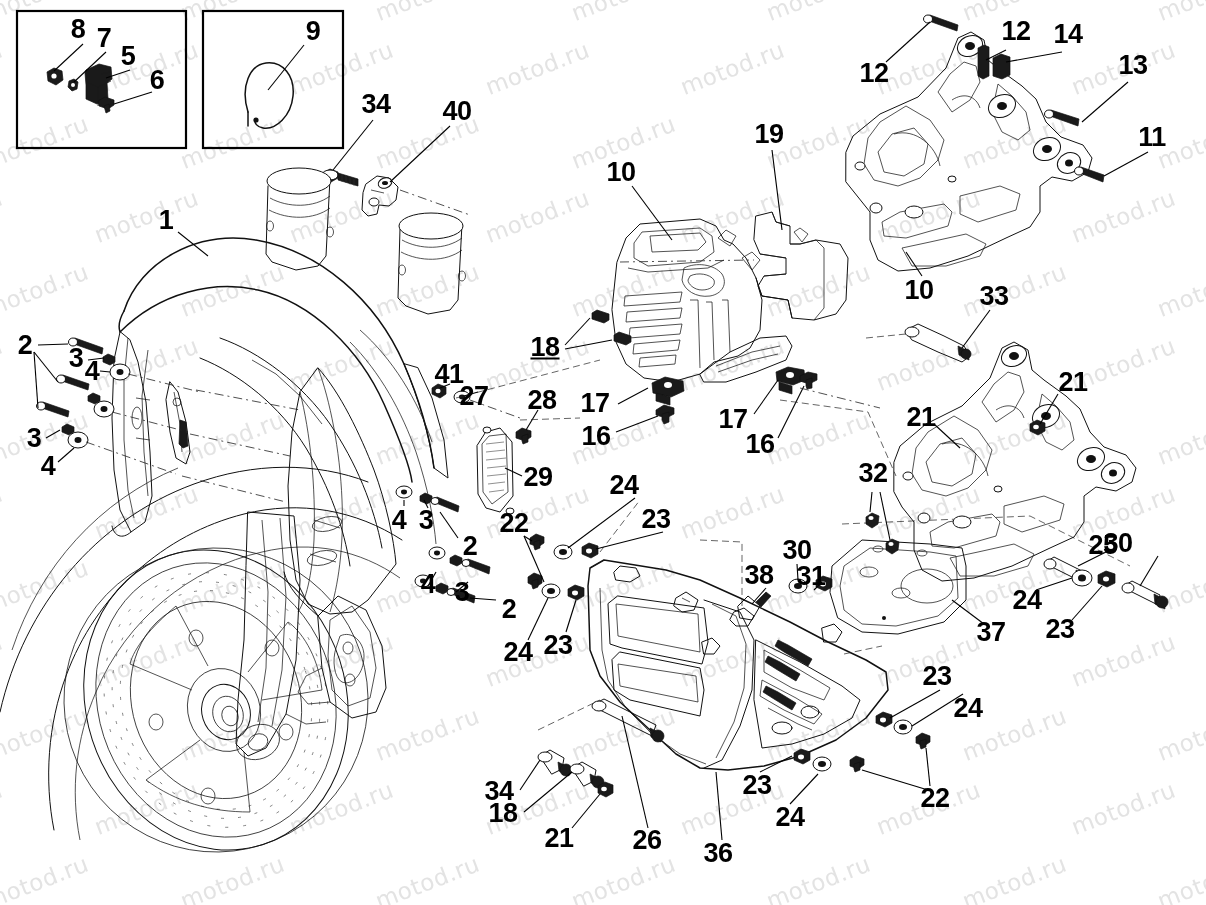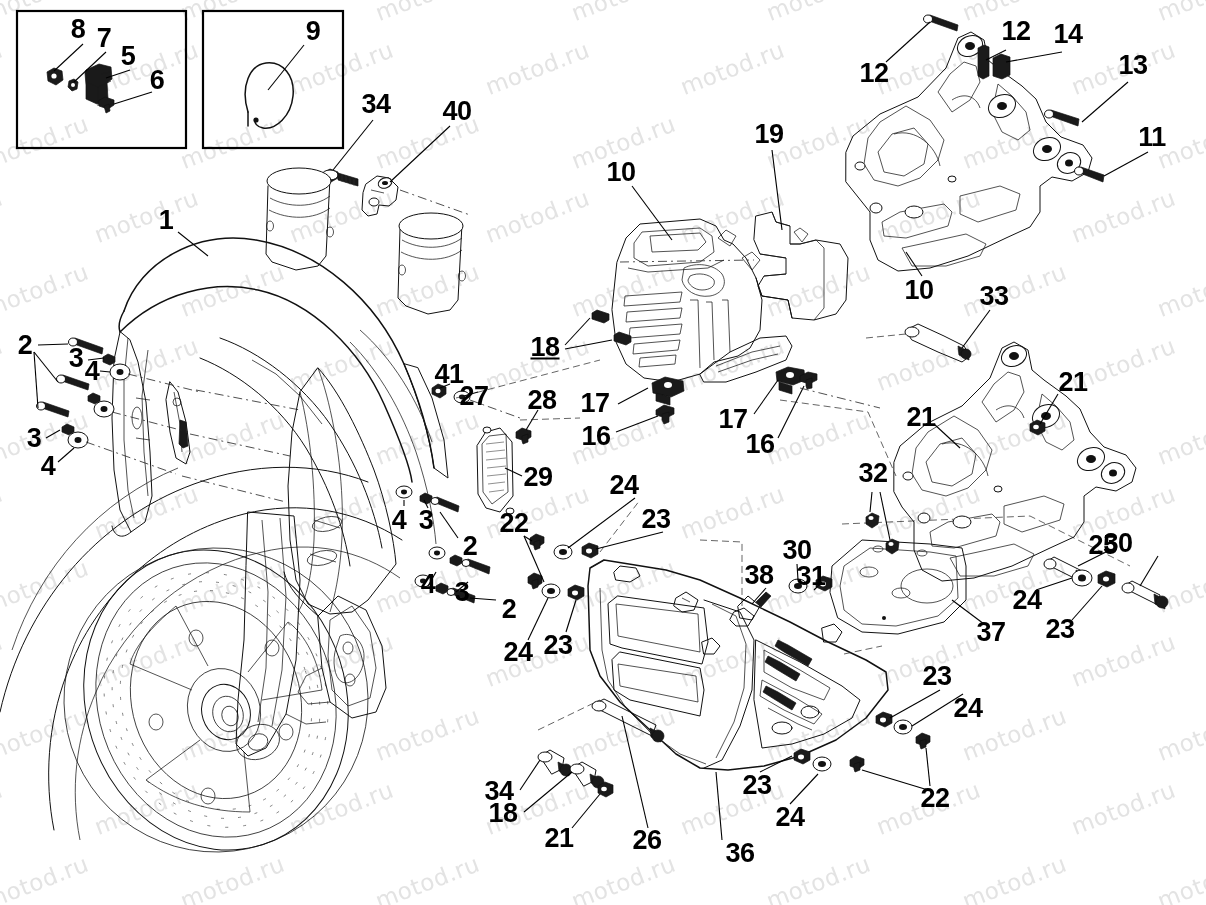--- a/index.html
+++ b/index.html
@@ -679,16 +679,16 @@
       <div class="lbl" style="left: 811px; top: 576px;">31</div>
       <div class="lbl" style="left: 937px; top: 676px;">23</div>
       <div class="lbl" style="left: 968px; top: 708px;">24</div>
       <div class="lbl" style="left: 757px; top: 785px;">23</div>
       <div class="lbl" style="left: 790px; top: 817px;">24</div>
       <div class="lbl" style="left: 935px; top: 798px;">22</div>
       <div class="lbl" style="left: 499px; top: 791px;">34</div>
       <div class="lbl" style="left: 503px; top: 813px;">18</div>
       <div class="lbl" style="left: 559px; top: 838px;">21</div>
       <div class="lbl" style="left: 647px; top: 840px;">26</div>
-      <div class="lbl" style="left: 740px; top: 853px; text-align: center;">36</div>
+      <div class="lbl" style="left: 718px; top: 853px; text-align: center;">36</div>
     </div>
 
 </div>
 
 </body></html>

